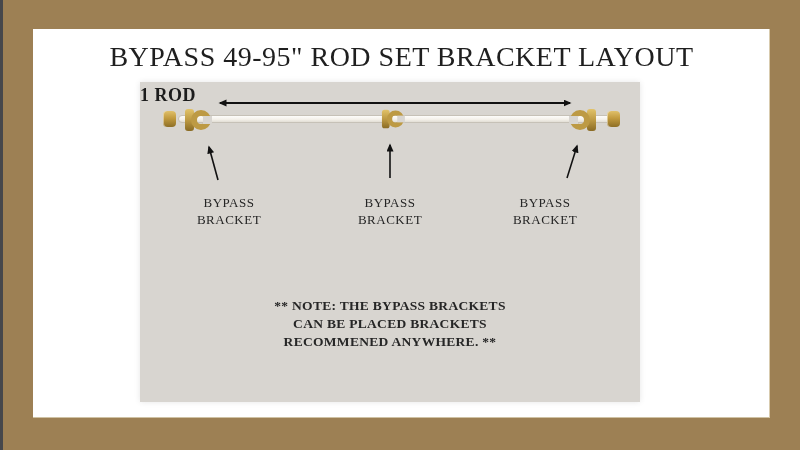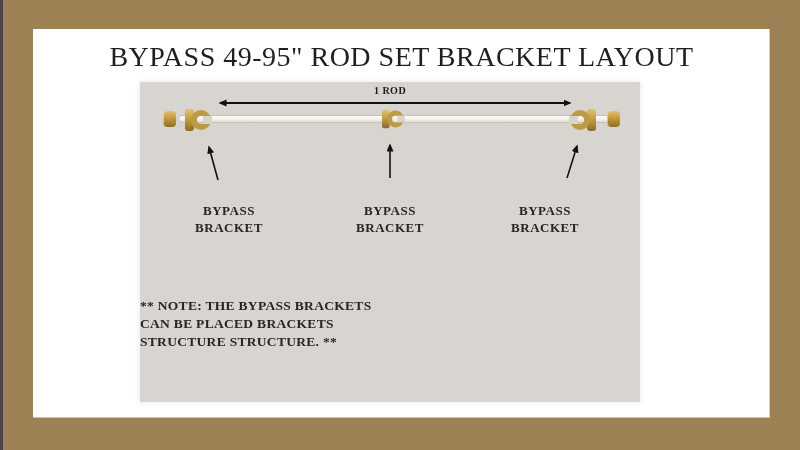--- a/index.html
+++ b/index.html
@@ -28,21 +28,21 @@
   }
 
   .panel{
     position:absolute; left:107px; top:53px; width:500px; height:320px;
     background:#D8D5D0;
     box-shadow:0 0 6px rgba(0,0,0,0.10);
   }
 
   .rod-label{
     position:absolute; left:0; top:3px; width:500px;
-    text-align:center; font-weight:700; font-size:10px;
+    font-weight:700; font-size:18px;
     letter-spacing:0.5px; color:#1C1C1C;
   }
 
   .arrows{ position:absolute; left:0; top:0; width:500px; height:320px; }
 
   
   .rod{
     position:absolute; left:38px; top:33px; width:434px; height:8px;
     border-radius:4px;
     background:linear-gradient(180deg,#FDFCFA 0%,#F4F1EA 55%,#E2DED5 100%);
@@ -75,31 +75,31 @@
   .bracket .cring::after{
     content:""; position:absolute; right:-7px; top:50%;
     transform:translateY(-50%);
     width:9px; height:8px; background:#D8D5D0;
   }
   .bracket.b-left   { left:45px;  top:26px; }
   .bracket.b-middle { left:240px; top:25px; transform:scale(0.85); }
   .bracket.b-right  { left:430px; top:26px; transform:scaleX(-1); }
 
   .blabel{
-    position:absolute; top:120px; width:92px;
-    text-align:center; font-weight:700; font-size:13px;
+    position:absolute; top:112px; width:92px;
+    text-align:center; font-weight:400; font-size:13px;
     line-height:17px; letter-spacing:0.5px; color:#262626;
   }
   .blabel.l-left   { left:43px;  }
   .blabel.l-middle { left:204px; }
   .blabel.l-right  { left:359px; }
 
   .note{
     position:absolute; left:0; top:215px; width:500px;
-    font-weight:700; font-size:13.5px;
+    text-align:center; font-weight:700; font-size:13.5px;
     line-height:18px; letter-spacing:0.3px; color:#262626;
   }
 </style>
 </head>
 <body>
 
 <div class="screen">
   <div class="edge-strip"></div>
 
   <div class="card">
@@ -153,18 +153,18 @@
       </div>
 
       <div class="blabel l-right">
         <div>BYPASS</div>
         <div>BRACKET</div>
       </div>
 
       <div class="note">
         <div>** NOTE: THE BYPASS BRACKETS</div>
         <div>CAN BE PLACED BRACKETS</div>
-        <div>STRUCTURE STRUCTURE. **</div>
+        <div>RECOMMENED ANYWHERE. **</div>
       </div>
 
     </div>
   </div>
 </div>
 
 </body></html>

